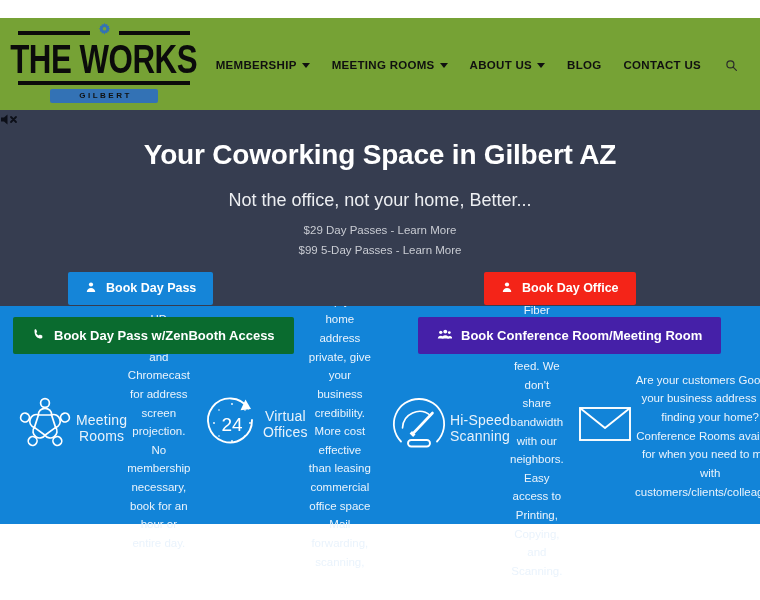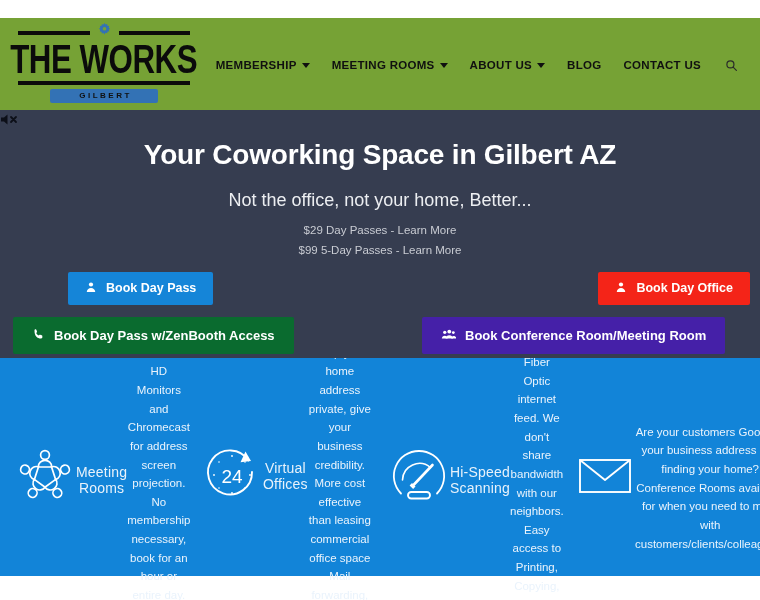--- a/index.html
+++ b/index.html
@@ -85,21 +85,21 @@
     border-left:4px solid transparent;
     border-right:4px solid transparent;
     border-top:5px solid #101010;
     margin-top:1px;
   }
   .nav-search { cursor:pointer; margin-left:2px; display:flex; align-items:center; }
 
   
   .hero {
     background:#363d50;
-    height:248px;
+    height:196px;
     position:relative;
     text-align:center;
   }
   .mute-icon {
     position:absolute;
     left:0; top:2px;
     width:20px; height:14px;
     display:flex; align-items:center;
   }
   .hero-title {
@@ -119,28 +119,28 @@
     color:#c9ccd3;
     font-size:11.5px;
     margin-top:13px;
     cursor:pointer;
   }
   .hero-link.second { margin-top:8px; }
 
   
   .btn-area {
     position:absolute;
-    left:0; right:0;
+    left:0; right:8px;
     top:162px;
     padding:0 10px;
   }
   .btn-row { display:flex; }
   .btn-col { width:50%; display:flex; }
   .btn-col.left  { justify-content:flex-start; padding-left:58px; }
-  .btn-col.right { justify-content:flex-end; padding-left:108px; }
+  .btn-col.right { justify-content:flex-start; padding-left:108px; }
   .btn-col.leftwide  { justify-content:flex-start; padding-left:3px; }
   .btn-col.rightwide { justify-content:flex-start; padding-left:42px; }
   .btn {
     display:inline-flex;
     align-items:center;
     gap:9px;
     color:#ffffff;
     font-size:12.5px;
     font-weight:bold;
     border:none;

